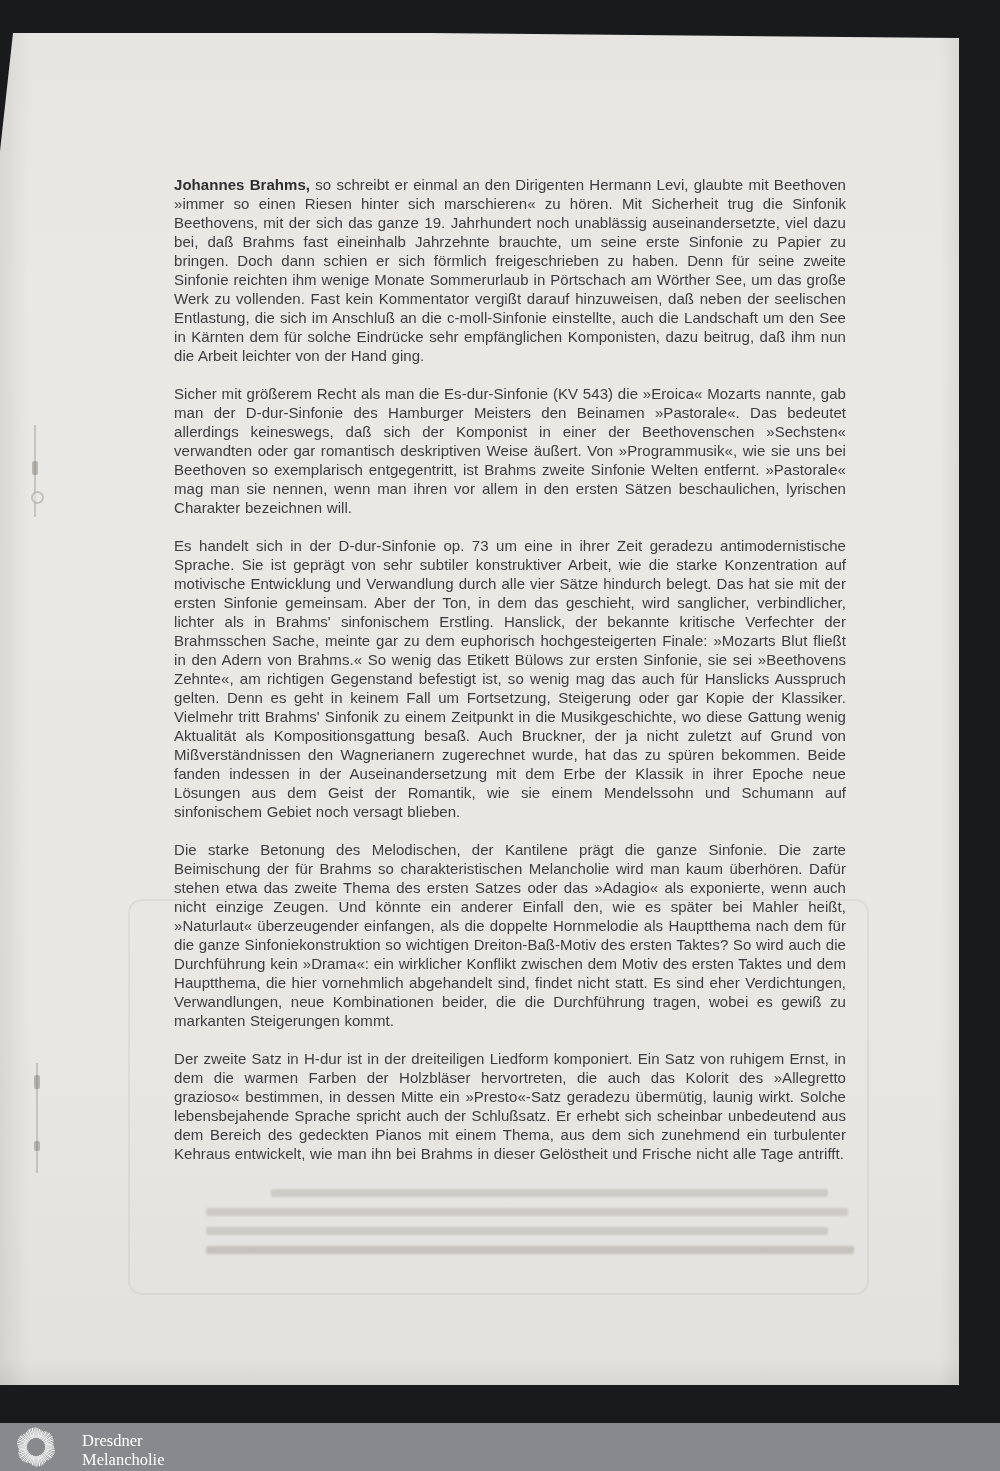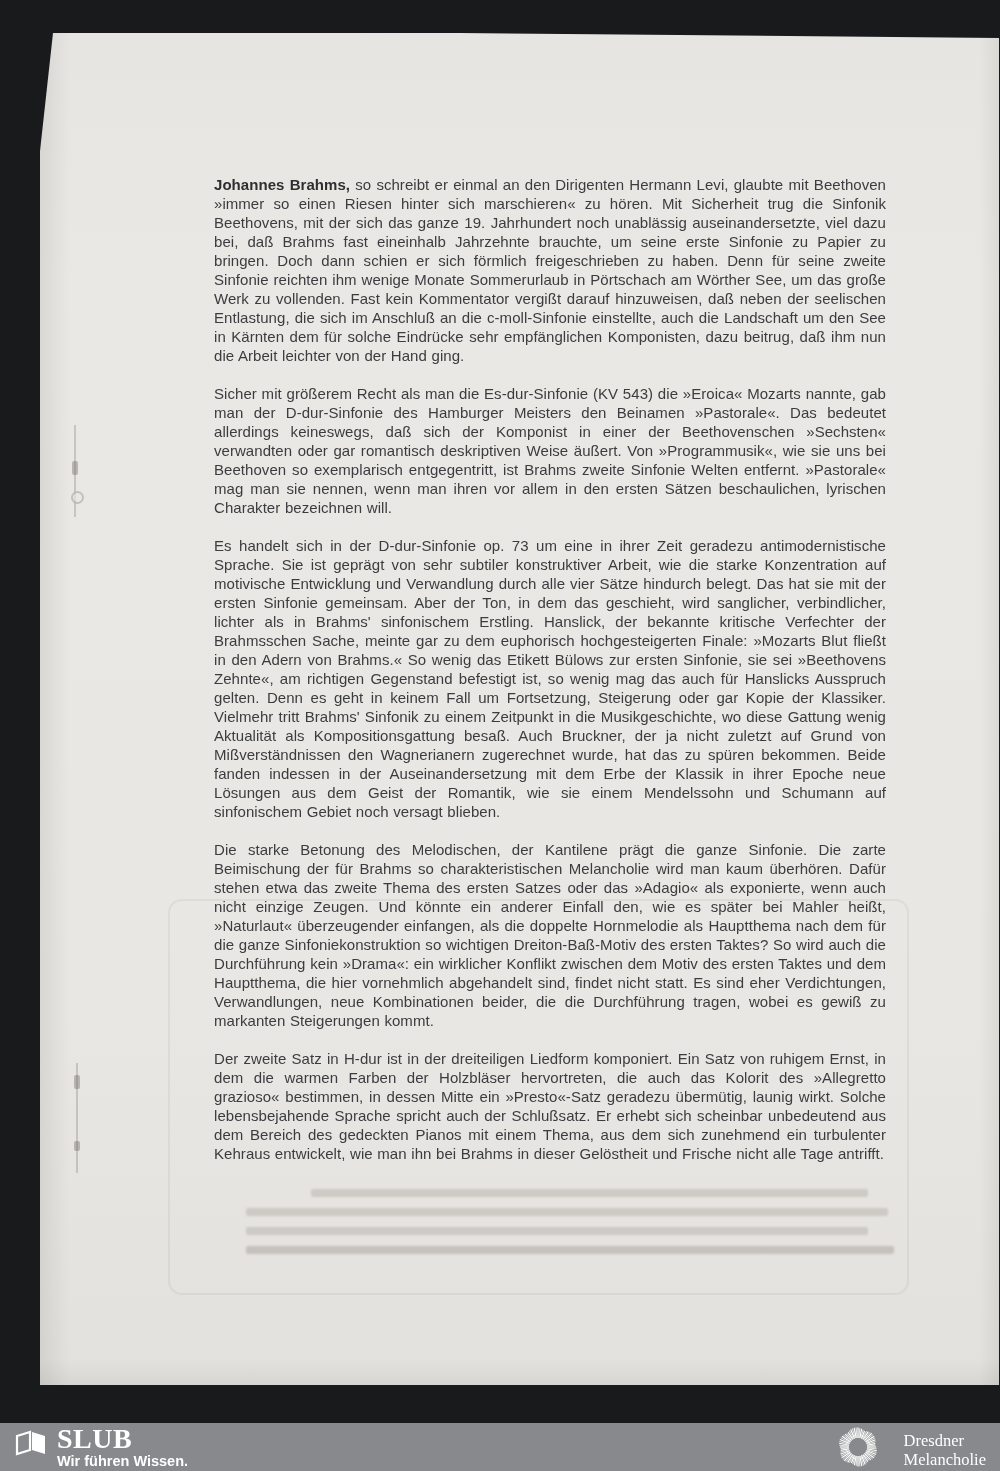--- a/index.html
+++ b/index.html
@@ -5,21 +5,20 @@
   html,body{margin:0;padding:0;background:#0e0f11;}
   #screen{
     position:relative;width:1000px;height:1471px;overflow:hidden;
     background:#191a1c;
     font-family:"Liberation Sans",sans-serif;
   }
   
   .paper{
     position:absolute;left:0;top:33px;width:959px;height:1352px;
     background:linear-gradient(180deg,#e7e5e1 0%,#eae8e4 18%,#e9e7e3 72%,#e3e1dd 100%);
-    margin-left:40px;
   }
   .paper::before{ 
     content:"";position:absolute;inset:0;pointer-events:none;
     background:
       linear-gradient(90deg,rgba(0,0,0,.07),rgba(0,0,0,0) 30px),
       linear-gradient(270deg,rgba(0,0,0,.06),rgba(0,0,0,0) 20px),
       linear-gradient(0deg,rgba(0,0,0,.05),rgba(0,0,0,0) 26px);
   }
   .corner-wedge{
     position:absolute;left:0;top:0;width:13px;height:118px;background:#191a1c;
@@ -100,30 +99,20 @@
       <p><b>Johannes Brahms,</b><span> so schreibt er einmal an den Dirigenten Hermann Levi, glaubte mit Beethoven »immer so einen Riesen hinter sich marschieren« zu hören. Mit Sicherheit trug die Sinfonik Beethovens, mit der sich das ganze 19. Jahrhundert noch unablässig auseinandersetzte, viel dazu bei, daß Brahms fast eineinhalb Jahrzehnte brauchte, um seine erste Sinfonie zu Papier zu bringen. Doch dann schien er sich förmlich freigeschrieben zu haben. Denn für seine zweite Sinfonie reichten ihm wenige Monate Sommerurlaub in Pörtschach am Wörther See, um das große Werk zu vollenden. Fast kein Kommentator vergißt darauf hinzuweisen, daß neben der seelischen Entlastung, die sich im Anschluß an die c-moll-Sinfonie einstellte, auch die Landschaft um den See in Kärnten dem für solche Eindrücke sehr empfänglichen Komponisten, dazu beitrug, daß ihm nun die Arbeit leichter von der Hand ging.</span></p>
       <p>Sicher mit größerem Recht als man die Es-dur-Sinfonie (KV 543) die »Eroica« Mozarts nannte, gab man der D-dur-Sinfonie des Hamburger Meisters den Beinamen »Pastorale«. Das bedeutet allerdings keineswegs, daß sich der Komponist in einer der Beethovenschen »Sechsten« verwandten oder gar romantisch deskriptiven Weise äußert. Von »Programmusik«, wie sie uns bei Beethoven so exemplarisch entgegentritt, ist Brahms zweite Sinfonie Welten entfernt. »Pastorale« mag man sie nennen, wenn man ihren vor allem in den ersten Sätzen beschaulichen, lyrischen Charakter bezeichnen will.</p>
       <p>Es handelt sich in der D-dur-Sinfonie op. 73 um eine in ihrer Zeit geradezu antimodernistische Sprache. Sie ist geprägt von sehr subtiler konstruktiver Arbeit, wie die starke Konzentration auf motivische Entwicklung und Verwandlung durch alle vier Sätze hindurch belegt. Das hat sie mit der ersten Sinfonie gemeinsam. Aber der Ton, in dem das geschieht, wird sanglicher, verbindlicher, lichter als in Brahms' sinfonischem Erstling. Hanslick, der bekannte kritische Verfechter der Brahmsschen Sache, meinte gar zu dem euphorisch hochgesteigerten Finale: »Mozarts Blut fließt in den Adern von Brahms.« So wenig das Etikett Bülows zur ersten Sinfonie, sie sei »Beethovens Zehnte«, am richtigen Gegenstand befestigt ist, so wenig mag das auch für Hanslicks Ausspruch gelten. Denn es geht in keinem Fall um Fortsetzung, Steigerung oder gar Kopie der Klassiker. Vielmehr tritt Brahms' Sinfonik zu einem Zeitpunkt in die Musikgeschichte, wo diese Gattung wenig Aktualität als Kompositionsgattung besaß. Auch Bruckner, der ja nicht zuletzt auf Grund von Mißverständnissen den Wagnerianern zugerechnet wurde, hat das zu spüren bekommen. Beide fanden indessen in der Auseinandersetzung mit dem Erbe der Klassik in ihrer Epoche neue Lösungen aus dem Geist der Romantik, wie sie einem Mendelssohn und Schumann auf sinfonischem Gebiet noch versagt blieben.</p>
       <p>Die starke Betonung des Melodischen, der Kantilene prägt die ganze Sinfonie. Die zarte Beimischung der für Brahms so charakteristischen Melancholie wird man kaum überhören. Dafür stehen etwa das zweite Thema des ersten Satzes oder das »Adagio« als exponierte, wenn auch nicht einzige Zeugen. Und könnte ein anderer Einfall den, wie es später bei Mahler heißt, »Naturlaut« überzeugender einfangen, als die doppelte Hornmelodie als Hauptthema nach dem für die ganze Sinfoniekonstruktion so wichtigen Dreiton-Baß-Motiv des ersten Taktes? So wird auch die Durchführung kein »Drama«: ein wirklicher Konflikt zwischen dem Motiv des ersten Taktes und dem Hauptthema, die hier vornehmlich abgehandelt sind, findet nicht statt. Es sind eher Verdichtungen, Verwandlungen, neue Kombinationen beider, die die Durchführung tragen, wobei es gewiß zu markanten Steigerungen kommt.</p>
       <p>Der zweite Satz in H-dur ist in der dreiteiligen Liedform komponiert. Ein Satz von ruhigem Ernst, in dem die warmen Farben der Holzbläser hervortreten, die auch das Kolorit des »Allegretto grazioso« bestimmen, in dessen Mitte ein »Presto«-Satz geradezu übermütig, launig wirkt. Solche lebensbejahende Sprache spricht auch der Schlußsatz. Er erhebt sich scheinbar unbedeutend aus dem Bereich des gedeckten Pianos mit einem Thema, aus dem sich zunehmend ein turbulenter Kehraus entwickelt, wie man ihn bei Brahms in dieser Gelöstheit und Frische nicht alle Tage antrifft.</p>
     </div>
   </div>
 
   <div class="footer">
 
-    <div class="slub">
-      <svg width="34" height="30" viewBox="0 0 34 30">
-        <path d="M3 8 L16 4 L16 22 L3 26 Z" fill="none" stroke="#ffffff" stroke-width="2.2"></path>
-        <path d="M18 4 L31 8 L31 26 L18 22 Z" fill="#ffffff"></path>
-      </svg>
-      <div>
-        <div class="slub-word">SLUB</div>
-        <div class="slub-tag">Wir führen Wissen.</div>
-      </div>
-    </div>
 
     <div class="phil">
       <svg width="44" height="44" viewBox="0 0 44 44">
           <line x1="31.00" y1="22.00" x2="40.13" y2="22.00" stroke="#ffffff" stroke-width="1.2"></line>
           <line x1="31.55" y1="22.94" x2="40.65" y2="23.84" stroke="#ffffff" stroke-width="0.8"></line>
           <line x1="30.83" y1="23.76" x2="40.84" y2="25.75" stroke="#ffffff" stroke-width="1.2"></line>
           <line x1="31.19" y1="24.79" x2="40.66" y2="27.66" stroke="#ffffff" stroke-width="0.8"></line>
           <line x1="30.31" y1="25.44" x2="40.11" y2="29.50" stroke="#ffffff" stroke-width="1.2"></line>
           <line x1="30.47" y1="26.53" x2="39.19" y2="31.19" stroke="#ffffff" stroke-width="0.8"></line>
           <line x1="29.48" y1="27.00" x2="37.95" y2="32.66" stroke="#ffffff" stroke-width="1.2"></line>

